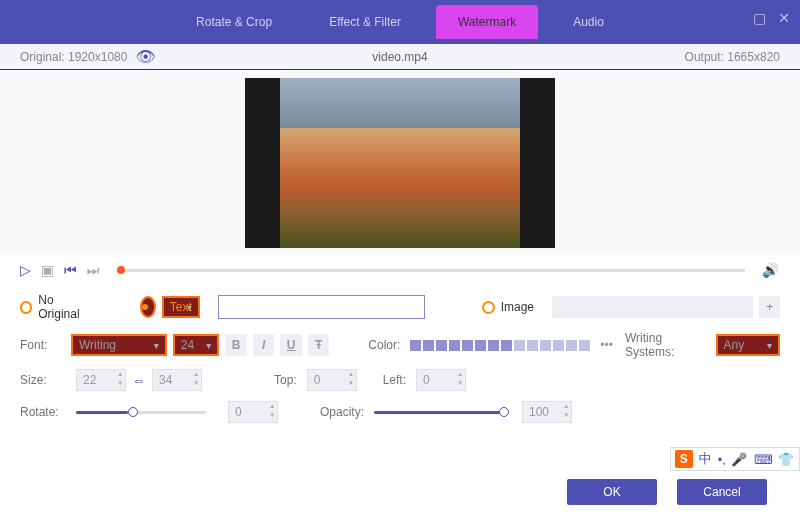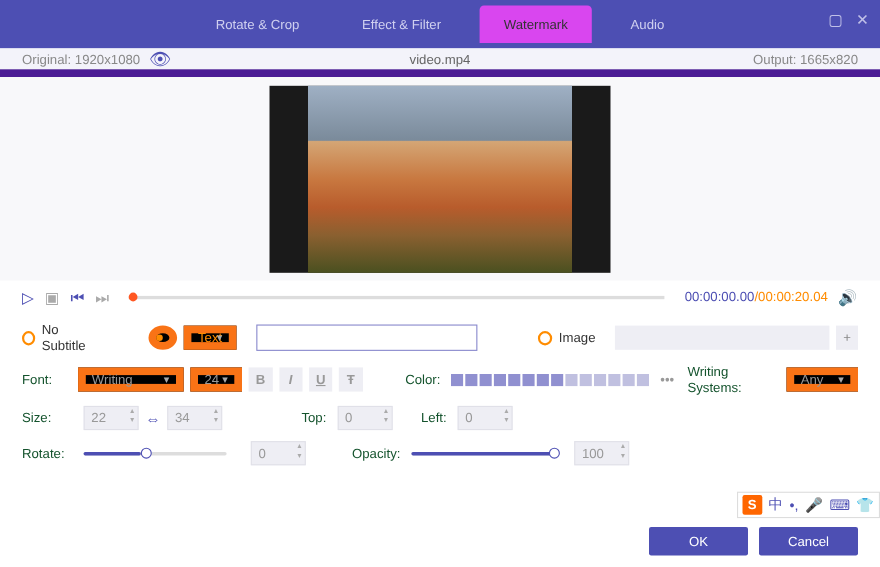--- a/index.html
+++ b/index.html
@@ -3,21 +3,21 @@
 <meta charset="utf-8">
 <style>
 *{box-sizing:border-box;margin:0;padding:0;font-family:Arial,sans-serif;font-size:12px}
 body{background:#fff;width:800px;height:515px;overflow:hidden}
 .titlebar{background:#4d4fb3;height:44px;display:flex;align-items:center;justify-content:center;position:relative}
 .tabs{display:flex;gap:13px}
 .tab{color:#d0d0f0;padding:10px 22px;cursor:pointer}
 .tab.active{background:#d946ef;color:#333;border-radius:4px 4px 0 0}
 .winbtns{position:absolute;right:10px;top:10px;display:flex;gap:12px}
 .winbtn{color:#c0c0e8;cursor:pointer;font-size:14px}
-.infobar{background:#f3f3fa;height:26px;display:flex;align-items:center;padding:0 20px;position:relative;border-bottom:7px solid #4c1d95}
+.infobar{background:#f3f3fa;height:26px;display:flex;align-items:center;padding:0 20px;position:relative;border-bottom:1px solid #4c1d95}
 .info-left{color:#888;display:flex;align-items:center;gap:8px}
 .eyeicon{color:#4d4fb3;font-size:16px}
 .info-center{position:absolute;left:50%;transform:translateX(-50%);color:#666}
 .info-right{position:absolute;right:20px;color:#888}
 .preview{height:185px;background:#f8f8fa;display:flex;justify-content:center;padding:8px 20px}
 .video-box{width:310px;height:170px;background:#1a1a1a;display:flex;justify-content:center;align-items:center}
 .vframe{width:240px;height:170px;background:linear-gradient(to bottom,#a8b8c8 0%,#8a9db0 25%,#d4a574 30%,#c87840 50%,#b85c2c 65%,#8a6030 80%,#4a5020 100%);position:relative;overflow:hidden}
 .vframe::before{content:"";position:absolute;top:0;left:0;right:0;height:50px;background:linear-gradient(to bottom,#9fb0c4,#7a8a9a)}
 .controls{height:30px;padding:0 20px;display:flex;align-items:center;gap:10px}
 .cicon{color:#4d4fb3;font-size:14px;cursor:pointer}
@@ -31,38 +31,38 @@
 .panel{padding:8px 20px 4px}
 .row{display:flex;align-items:center;margin-bottom:10px;gap:6px}
 .radiog{display:flex;align-items:center;gap:6px}
 .radio{width:13px;height:13px;border:2px solid #ff8c00;border-radius:50%;display:inline-flex;align-items:center;justify-content:center}
 .radio.sel::after{content:"";width:6px;height:6px;background:#ff8c00;border-radius:50%}
 .radiolbl{color:#333;margin-right:12px}
 .radiolbl.sel{color:#ff8c00;font-weight:500}
 .txtinput{width:220px;height:24px;border:1px solid #8888cc;padding:0 6px;background:#fff}
 .imginput{width:215px;height:22px;background:#eeeef4;border:none}
 .addbtn{width:22px;height:22px;background:#eeeef4;display:flex;align-items:center;justify-content:center;color:#888;cursor:pointer}
-.lbl{color:#14532d;width:50px}
+.lbl{color:#737373;width:50px}
 .lbl.sm{width:auto;margin-right:4px}
-.sel{height:22px;background:#000000;border:7px solid #f97316;padding:0 6px;color:#999;display:flex;align-items:center;position:relative}
+.sel{height:22px;background:#7f1d1d;border:2px solid #f97316;padding:0 6px;color:#999;display:flex;align-items:center;position:relative}
 .sel::after{content:"▾";position:absolute;right:6px;color:#aaa;font-size:10px}
 .num{width:50px;height:22px;background:#eeeef4;border:1px solid #e0e0e8;padding:0 18px 0 6px;color:#999;display:flex;align-items:center;position:relative}
 .num::after{content:"▴\A▾";white-space:pre;position:absolute;right:3px;top:-1px;font-size:7px;line-height:9px;color:#aaa}
 .fmtbtn{width:24px;height:22px;background:#eeeef4;display:flex;align-items:center;justify-content:center;color:#999;cursor:pointer;font-weight:bold}
 .swatches{display:flex;gap:2px}
 .swatch{width:11px;height:11px;background:#9090d0}
 .swatch:nth-child(n+9){background:#c0c0e0}
 .dots{color:#999;margin-left:4px}
 .link{color:#4d4fb3;font-size:14px}
 .slider{height:3px;background:#ddd;position:relative;border-radius:2px}
 .slider .fill{height:100%;background:#4d4fb3;border-radius:2px}
 .slider .thumb{width:10px;height:10px;background:#fff;border:1px solid #4d4fb3;border-radius:50%;position:absolute;top:-4px}
 .btns{display:flex;gap:8px}
 .btn{padding:4px 14px;border:1px solid #4d4fb3;color:#4d4fb3;background:#fff;border-radius:2px;cursor:pointer}
-.footer{position:absolute;bottom:10px;right:20px;display:flex;gap:10px}
+.footer{position:absolute;bottom:10px;right:33px;display:flex;gap:20px}
 .fbtn{width:90px;height:26px;background:#4d4fb3;color:#fff;display:flex;align-items:center;justify-content:center;cursor:pointer;border-radius:2px}
 .ime{position:absolute;bottom:44px;right:0;display:flex;align-items:center;background:#fff;border:1px solid #ddd;padding:2px 4px;gap:6px}
 .ime-s{width:18px;height:18px;background:#ff6600;color:#fff;display:flex;align-items:center;justify-content:center;font-weight:bold;border-radius:2px}
 .ime-i{color:#4d4fb3;font-size:13px}
 </style>
 </head>
 <body>
 
 <div class="titlebar">
   <div class="tabs">
@@ -93,29 +93,28 @@
 </div>
 
 <div class="controls">
   <span class="cicon">▷</span>
   <span class="cicon gray">▣</span>
   <span class="cicon">⏮</span>
   <span class="cicon gray">⏭</span>
   <div class="track">
       <div class="dot"></div>
     </div>
-  <span class="timecode"><span class="tc1">00:00:00.00</span><span class="tc2">/00:00:20.04</span></span>
   <span class="vol">🔊</span>
 </div>
 
 <div class="panel">
   <div class="row">
     <div class="radiog">
         <span class="radio"></span>
-        <span class="radiolbl">No Subtitle</span>
+        <span class="radiolbl">No Original</span>
       </div>
     <div style="width:24px"></div>
     <div class="radiog">
         <span class="radio sel"></span>
         <span class="radiolbl sel">Text</span>
       </div>
     <input class="txtinput" value="" style="">
     <div style="width:48px"></div>
     <div class="radiog">
         <span class="radio"></span>

